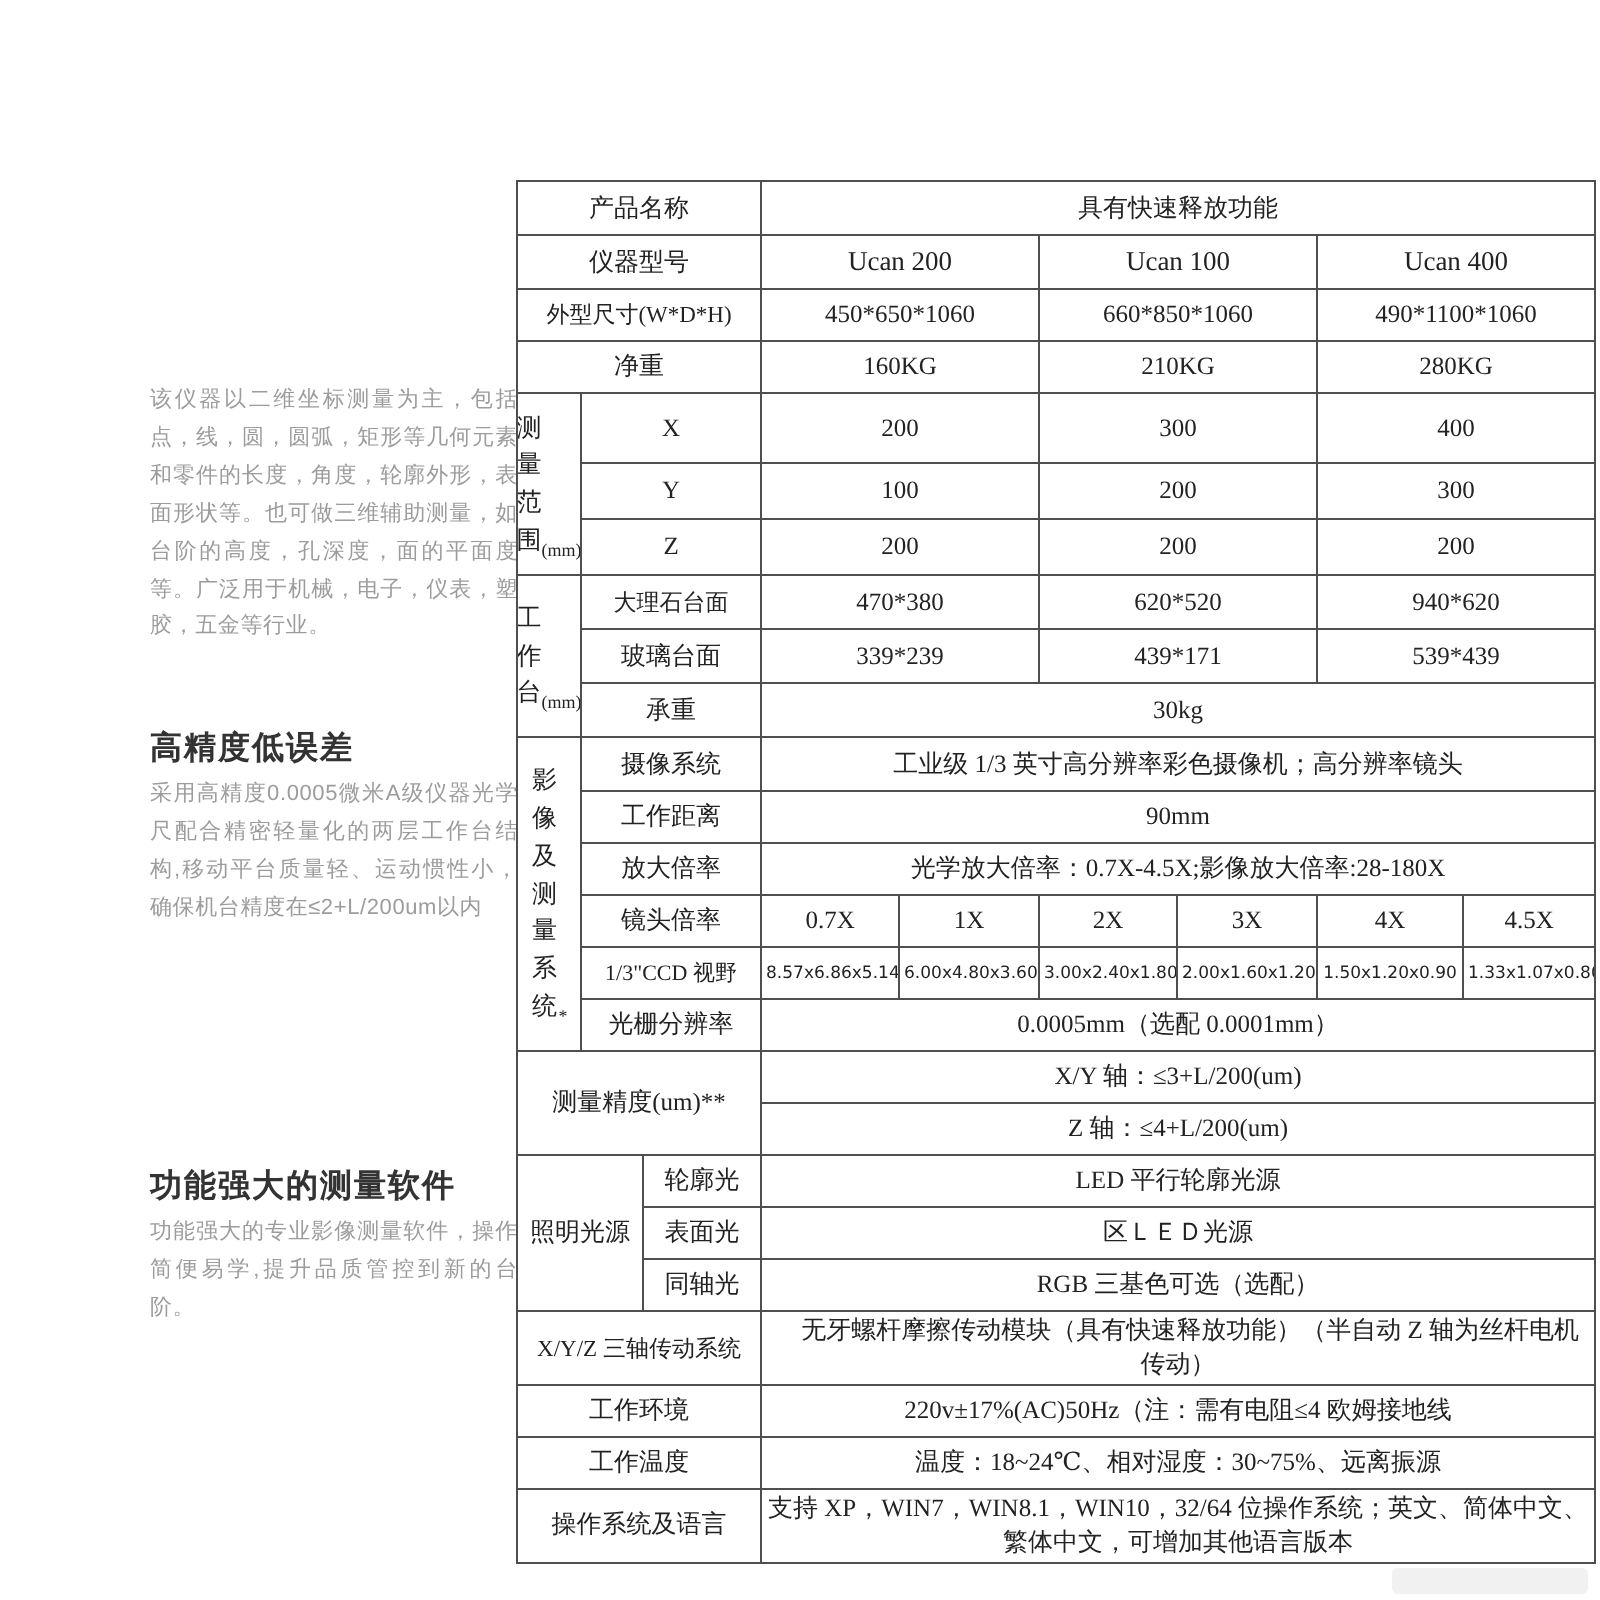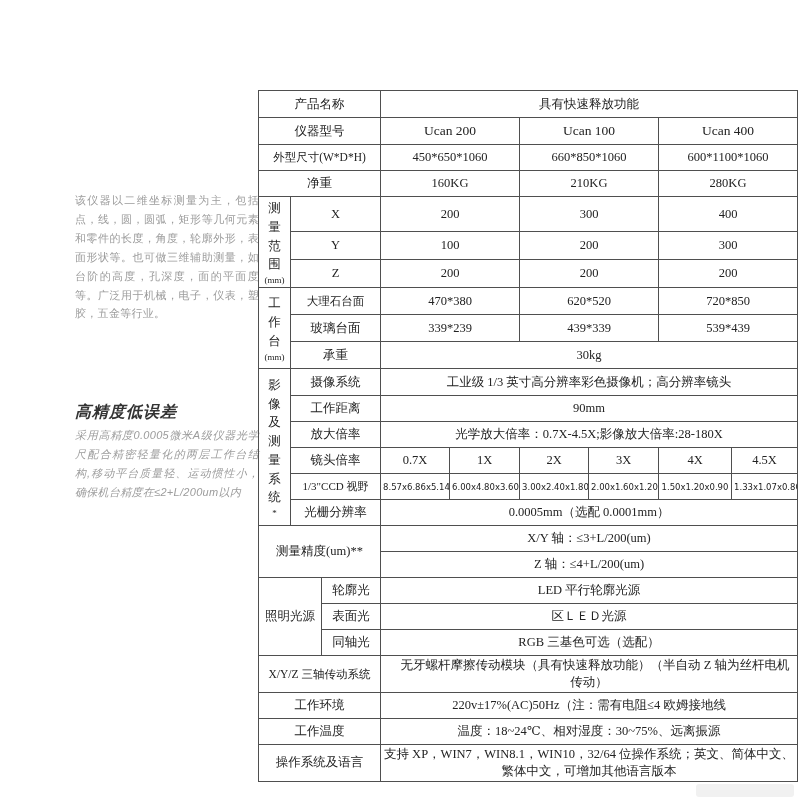--- a/index.html
+++ b/index.html
@@ -1,56 +1,60 @@
 <!DOCTYPE html>
 <html><head>
 <meta charset="utf-8">
 <style>
   html,body{margin:0;padding:0;background:#fff;}
   .page{position:relative;width:800px;height:800px;background:#ffffff;overflow:hidden;
         font-family:"Liberation Sans","DejaVu Sans",sans-serif;}
   
   .side-sec{position:absolute;left:75px;width:184px;}
-  .sec1{top:188px;} .sec2{top:402px;font-style:italic;} .sec3{top:583px;}
+  .sec1{top:188px;} .sec2{top:364px;} .sec3{top:583px;}
   .sec-title{font-size:16px;font-weight:bold;color:#333;letter-spacing:1px;
              font-family:"Liberation Sans","DejaVu Sans",sans-serif;}
   .sec-body{margin-top:3px;font-size:11px;color:#9c9c9c;line-height:1.72;
             letter-spacing:0.3px;text-align:justify;}
   
   table.spec{position:absolute;left:258px;top:90px;width:539px;border-collapse:collapse;
              table-layout:fixed;font-family:"Liberation Serif","DejaVu Serif",serif;
              font-size:12.5px;color:#222;}
   table.spec td{border:1px solid #4f4f4f;text-align:center;vertical-align:middle;
                 padding:1px 2px;overflow:hidden;}
   td.lt{text-align:left;padding-left:10px;}
   td.lt16{text-align:left;padding-left:16px;}
   td.lt38{text-align:left;padding-left:38px;}
   td.lt62{text-align:left;padding-left:62px;margin-left:48px;}
   td.twoline{text-align:left;padding-left:10px;line-height:1.35;padding-top:2px;padding-bottom:2px;}
   td.ccdcell{font-family:"DejaVu Sans","Liberation Sans",sans-serif;font-size:8.5px;padding:1px 0;margin-top:24px;}
   td.ccdlabel{font-size:11px;}
   td.tight{font-size:11.5px;padding-left:1px;padding-right:1px;}
   td.model{font-size:13.5px;margin-top:13px;}
-  .vwrap{display:flex;flex-direction:column;align-items:center;justify-content:center;}
+  .vwrap{display:flex;flex-direction:row;align-items:flex-end;justify-content:center;}
   .vtxt{width:14px;word-break:break-all;line-height:1.5;font-size:12.5px;}
   .vunit{font-size:9px;margin-top:1px;white-space:nowrap;}
   .wm{position:absolute;left:696px;top:784px;width:98px;height:13px;background:#f1f1f1;
       border-radius:3px;}
 </style>
 </head>
 <body>
 
 <div class="page">
 
   <div class="side-sec sec1">
     <div class="sec-body">该仪器以二维坐标测量为主，包括点，线，圆，圆弧，矩形等几何元素和零件的长度，角度，轮廓外形，表面形状等。也可做三维辅助测量，如台阶的高度，孔深度，面的平面度等。广泛用于机械，电子，仪表，塑胶，五金等行业。</div>
   </div>
   <div class="side-sec sec2">
     <div class="sec-title">高精度低误差</div>
     <div class="sec-body">采用高精度0.0005微米A级仪器光学尺配合精密轻量化的两层工作台结构,移动平台质量轻、运动惯性小，确保机台精度在≤2+L/200um以内</div>
+  </div>
+  <div class="side-sec sec3">
+    <div class="sec-title">功能强大的测量软件</div>
+    <div class="sec-body">功能强大的专业影像测量软件，操作简便易学,提升品质管控到新的台阶。</div>
   </div>
 
   <table class="spec">
     <colgroup>
       <col style="width:32px">
         <col style="width:31px">
         <col style="width:59px">
       <col style="width:69px">
         <col style="width:70px">
         <col style="width:69px">
@@ -69,21 +73,21 @@
       <td colspan="3">仪器型号</td>
       <td colspan="2" class="model">Ucan 200</td>
       <td colspan="2" class="model">Ucan 100</td>
       <td colspan="2" class="model">Ucan 400</td>
     </tr>
 
     <tr style="height:26px">
       <td colspan="3" class="tight">外型尺寸(W*D*H)</td>
       <td colspan="2">450*650*1060</td>
       <td colspan="2">660*850*1060</td>
-      <td colspan="2">600*1100*1060</td>
+      <td colspan="2">490*1100*1060</td>
     </tr>
 
     <tr style="height:26px">
       <td colspan="3">净重</td>
       <td colspan="2">160KG</td>
       <td colspan="2">210KG</td>
       <td colspan="2">280KG</td>
     </tr>
 
     <tr style="height:35px">
@@ -114,26 +118,26 @@
     <tr style="height:27px">
       <td rowspan="3">
         <div class="vwrap">
           <div class="vtxt">工作台</div>
           <div class="vunit">(mm)</div>
         </div>
       </td>
       <td colspan="2" class="tight">大理石台面</td>
       <td colspan="2">470*380</td>
       <td colspan="2">620*520</td>
-      <td colspan="2">720*850</td>
+      <td colspan="2">940*620</td>
     </tr>
     <tr style="height:27px">
       <td colspan="2">玻璃台面</td>
       <td colspan="2">339*239</td>
-      <td colspan="2">439*339</td>
+      <td colspan="2">439*171</td>
       <td colspan="2">539*439</td>
     </tr>
     <tr style="height:27px">
       <td colspan="2">承重</td>
       <td colspan="6">30kg</td>
     </tr>
 
     <tr style="height:27px">
       <td rowspan="6">
         <div class="vwrap">

